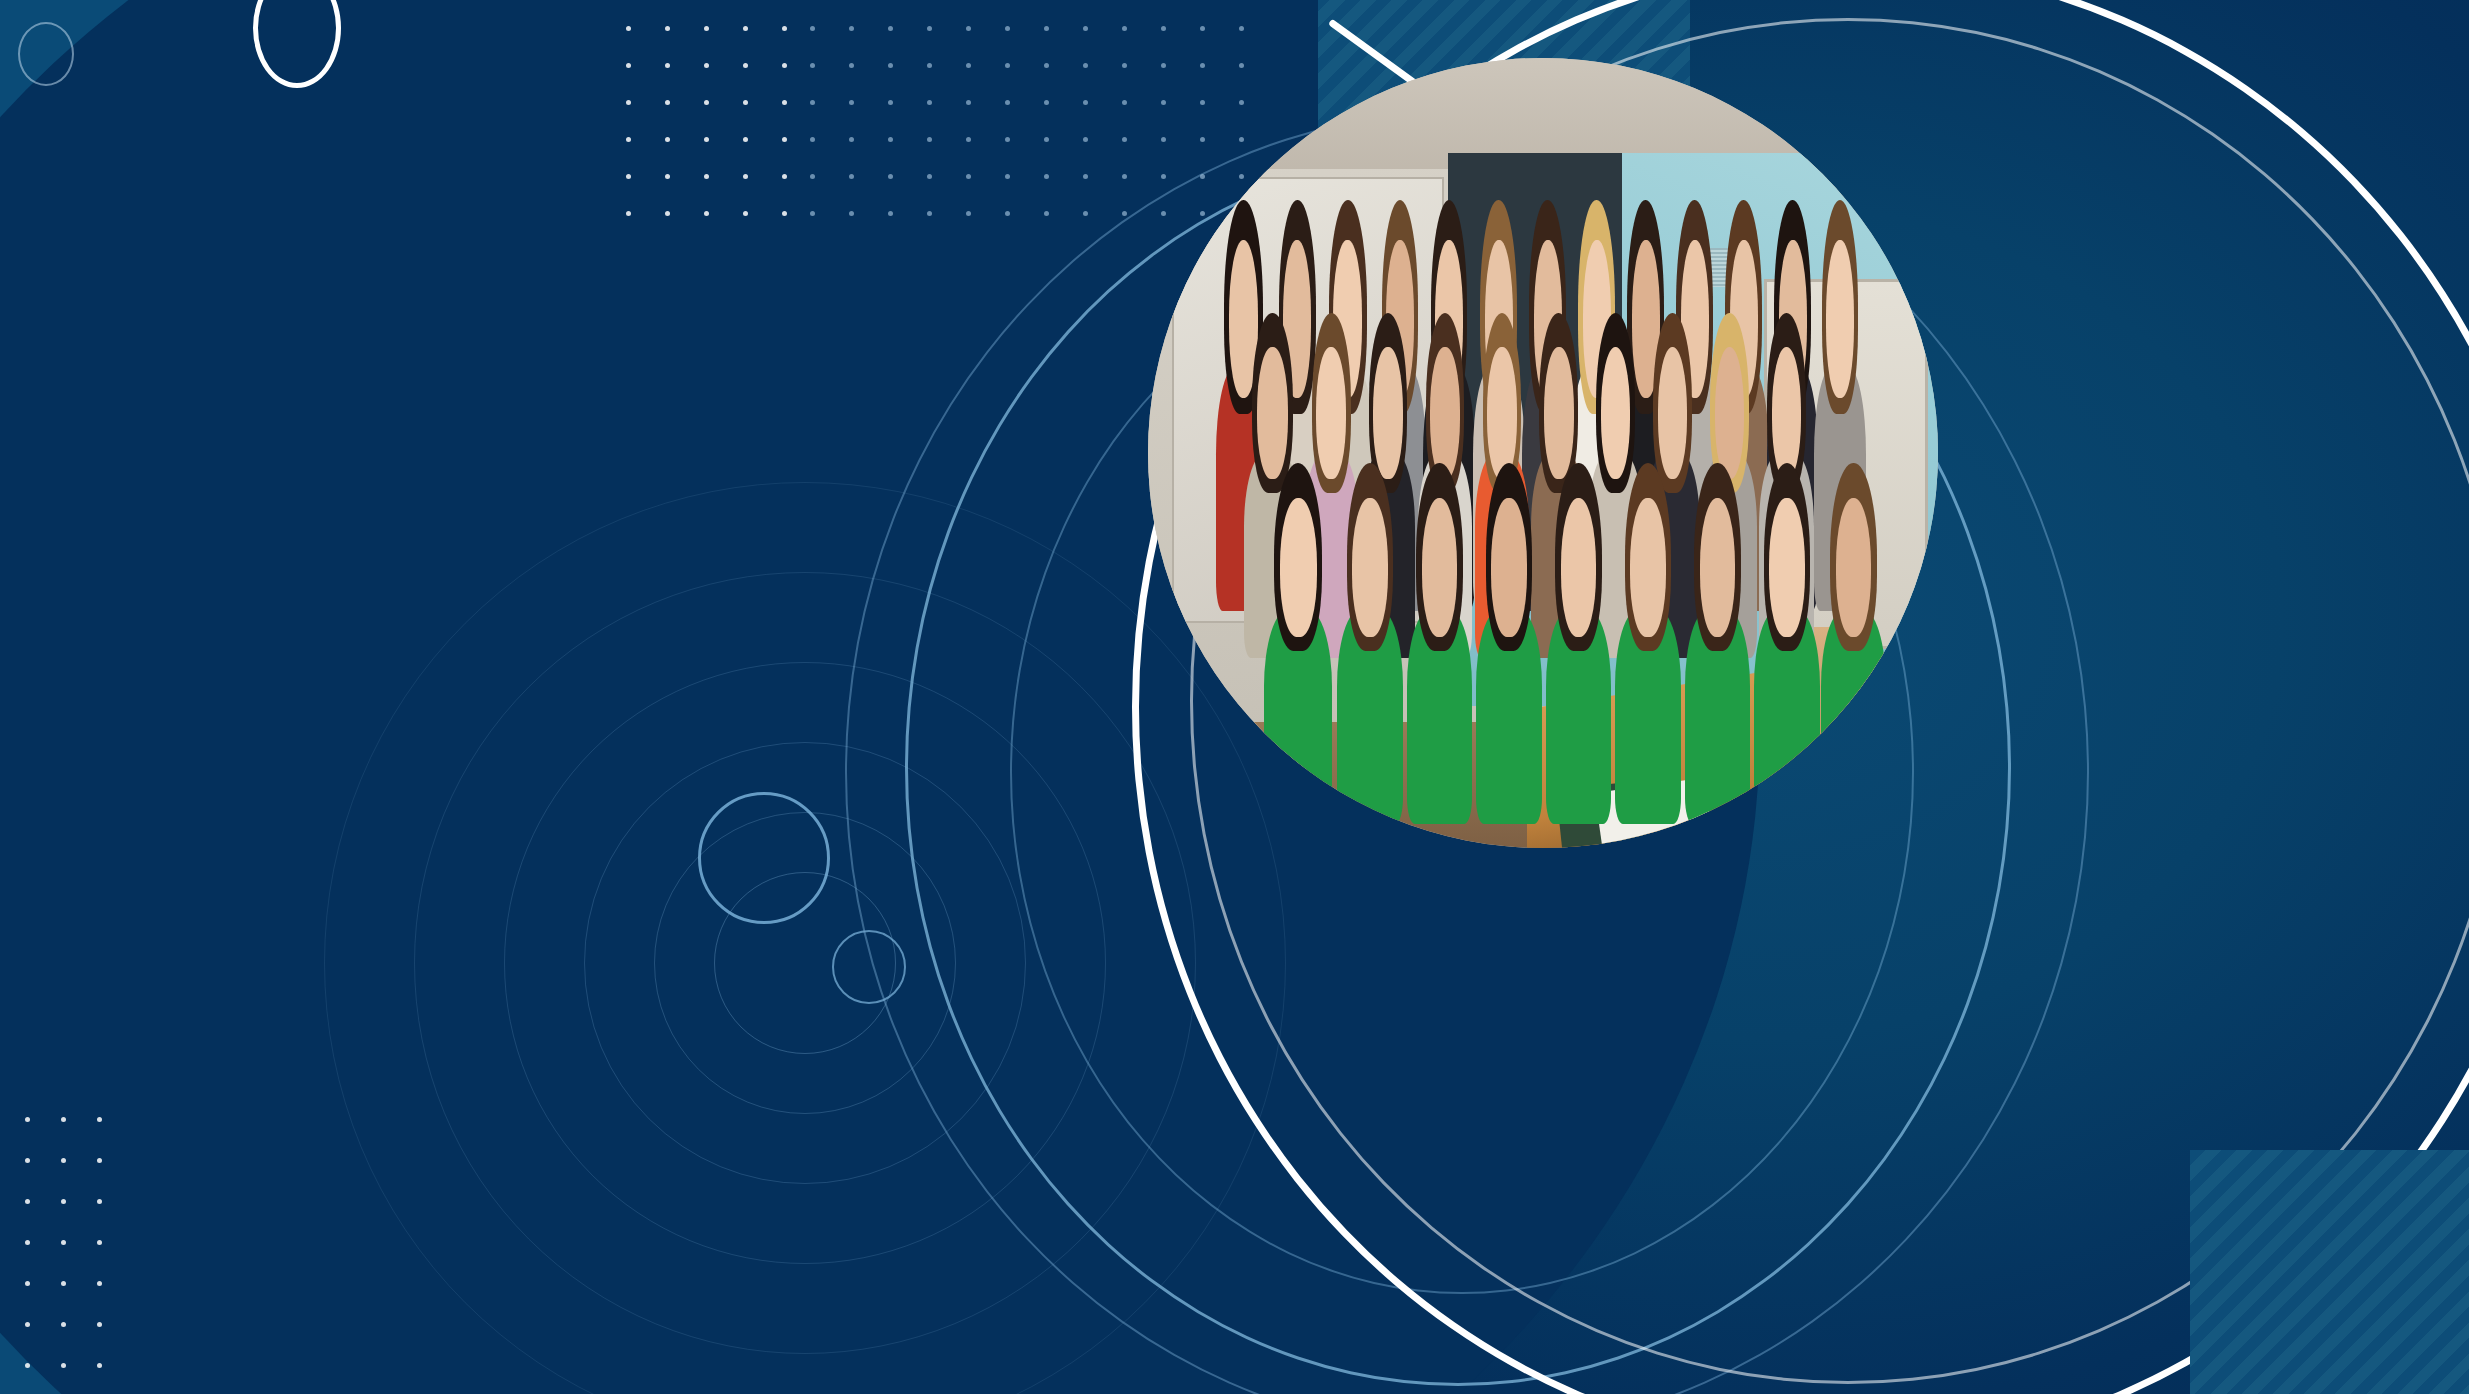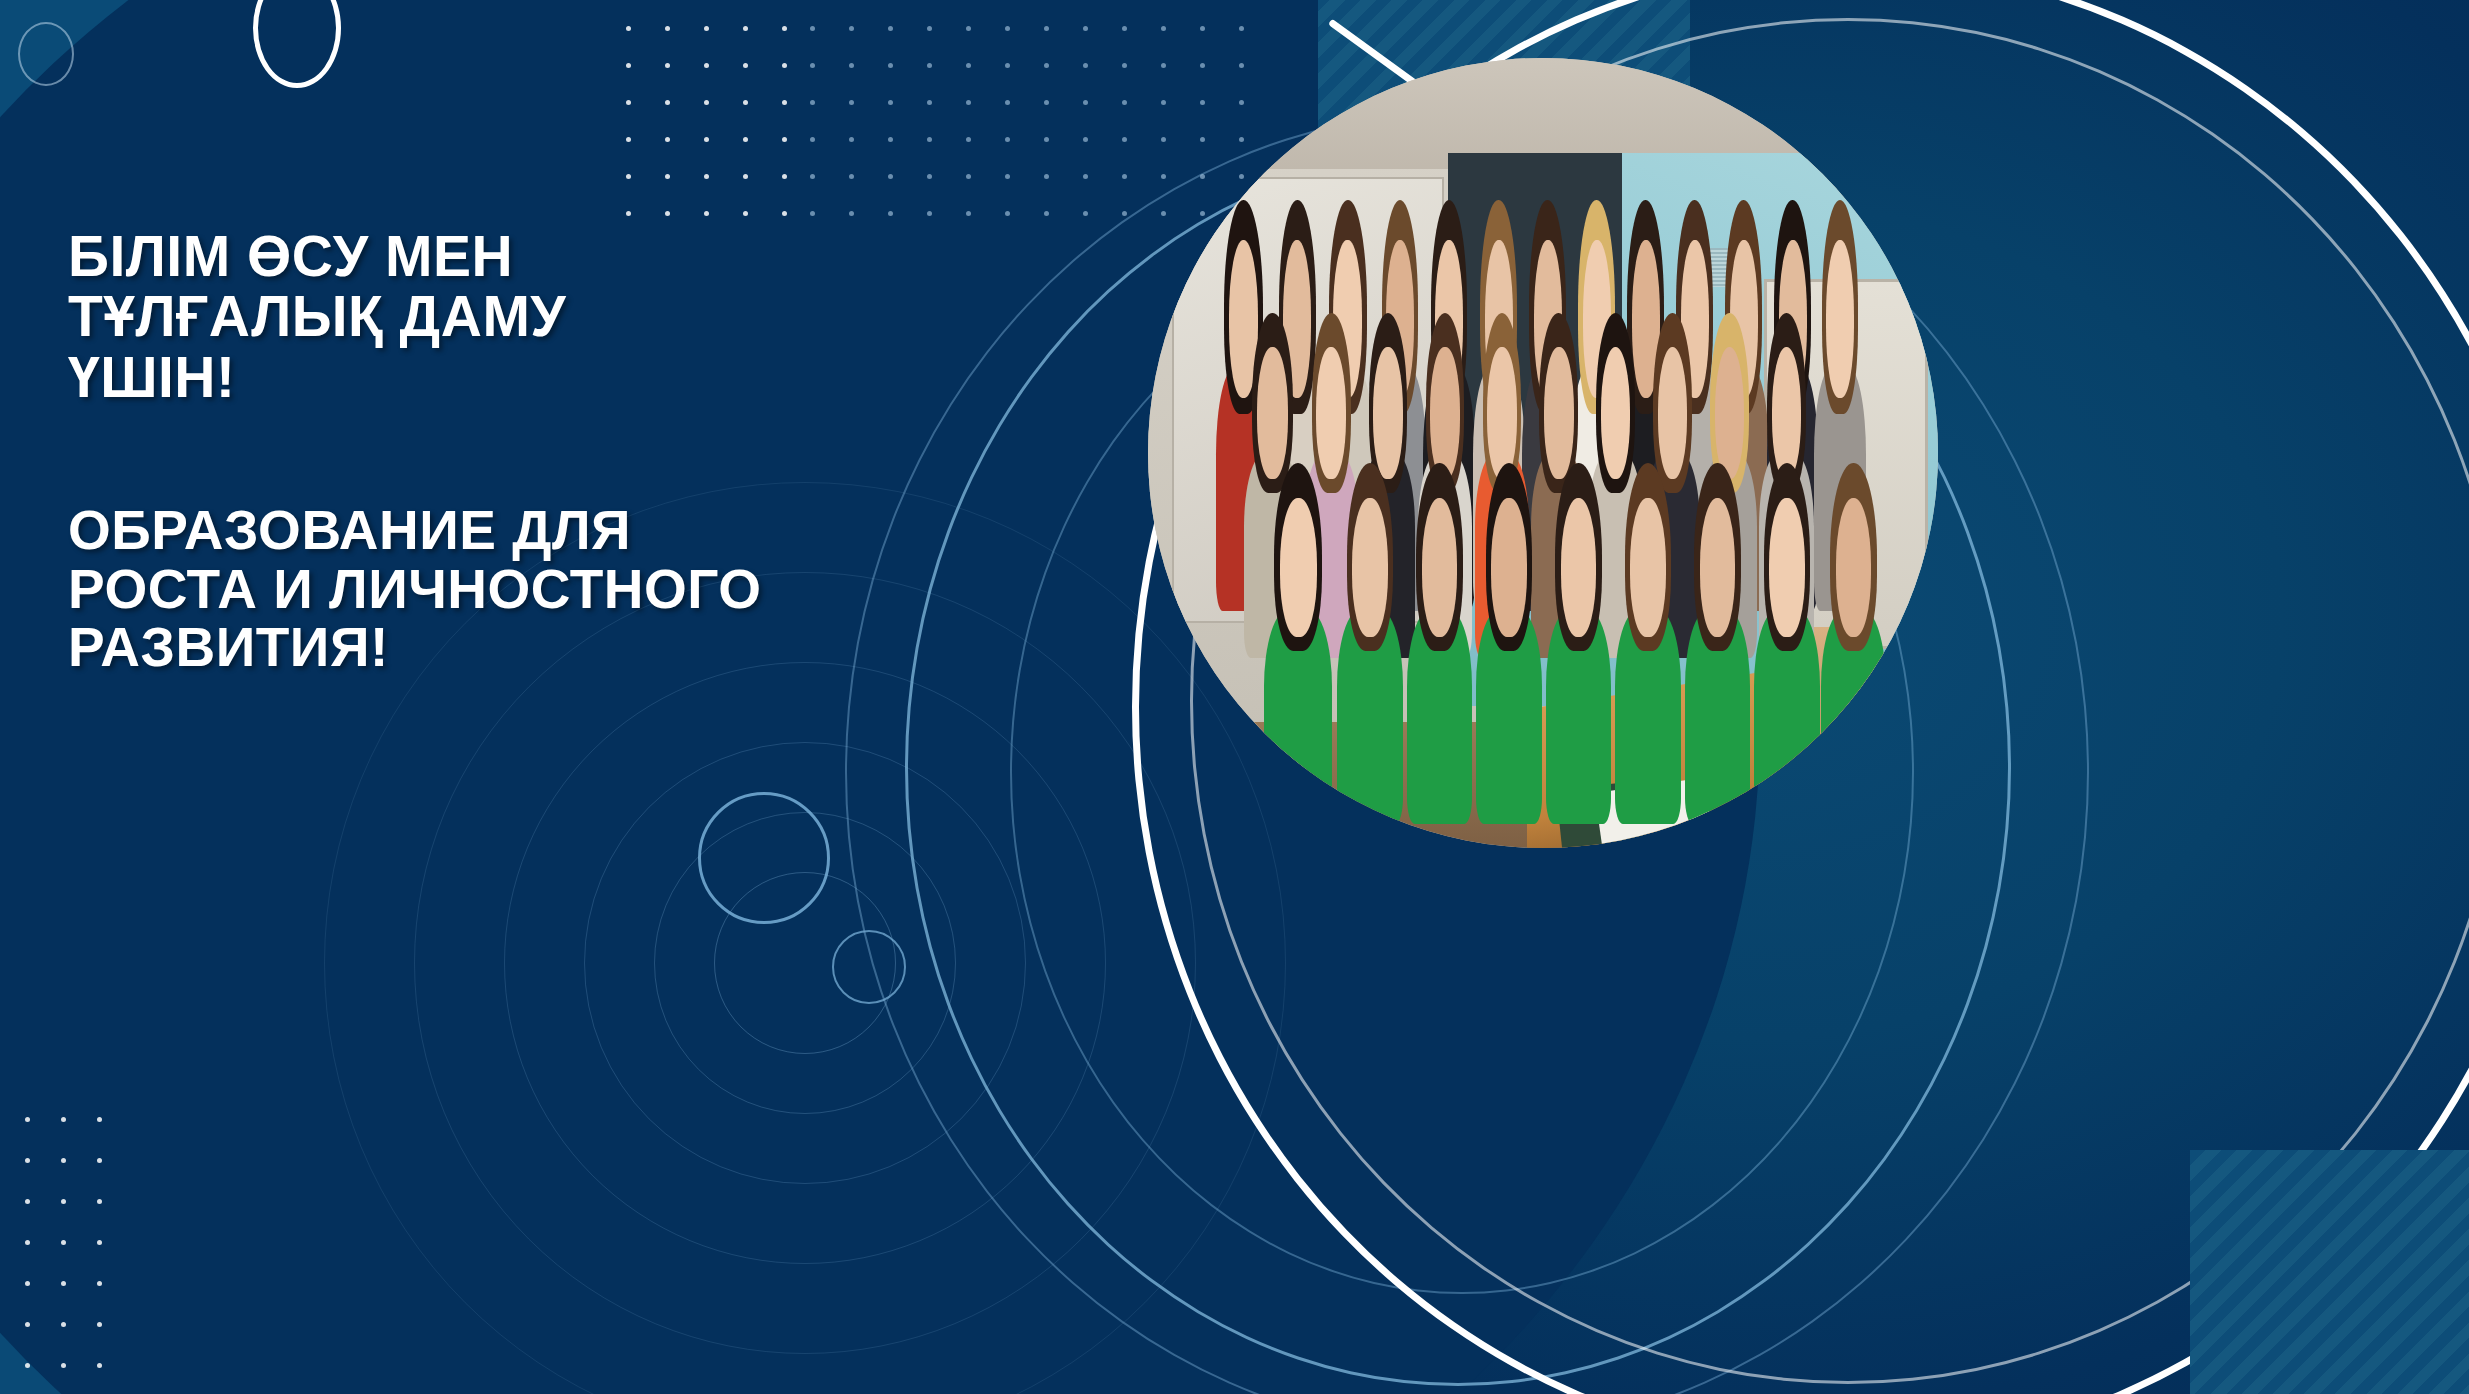--- a/index.html
+++ b/index.html
@@ -497,23 +497,14 @@
             <div class="head" style="left: 24%; bottom: 54%; width: 52%; height: 40%; background: rgb(221, 177, 144);"></div>
           </div>
         </div>
       <div class="ph-table"></div>
       <div class="ph-bag"></div>
       <div class="ph-folder"></div>
       <div class="ph-paper"></div>
     </div>
   </div>
 
-  <div class="headline">
-    <span class="hl-line">БІЛІМ ӨСУ МЕН</span>
-    <span class="hl-line">ТҰЛҒАЛЫҚ ДАМУ</span>
-    <span class="hl-line">ҮШІН!</span>
-    <span class="hl-gap"></span>
-    <span class="hl-line ru">ОБРАЗОВАНИЕ ДЛЯ</span>
-    <span class="hl-line ru">РОСТА И ЛИЧНОСТНОГО</span>
-    <span class="hl-line ru">РАЗВИТИЯ!</span>
-  </div>
 
 </div>
 
 </body></html>

